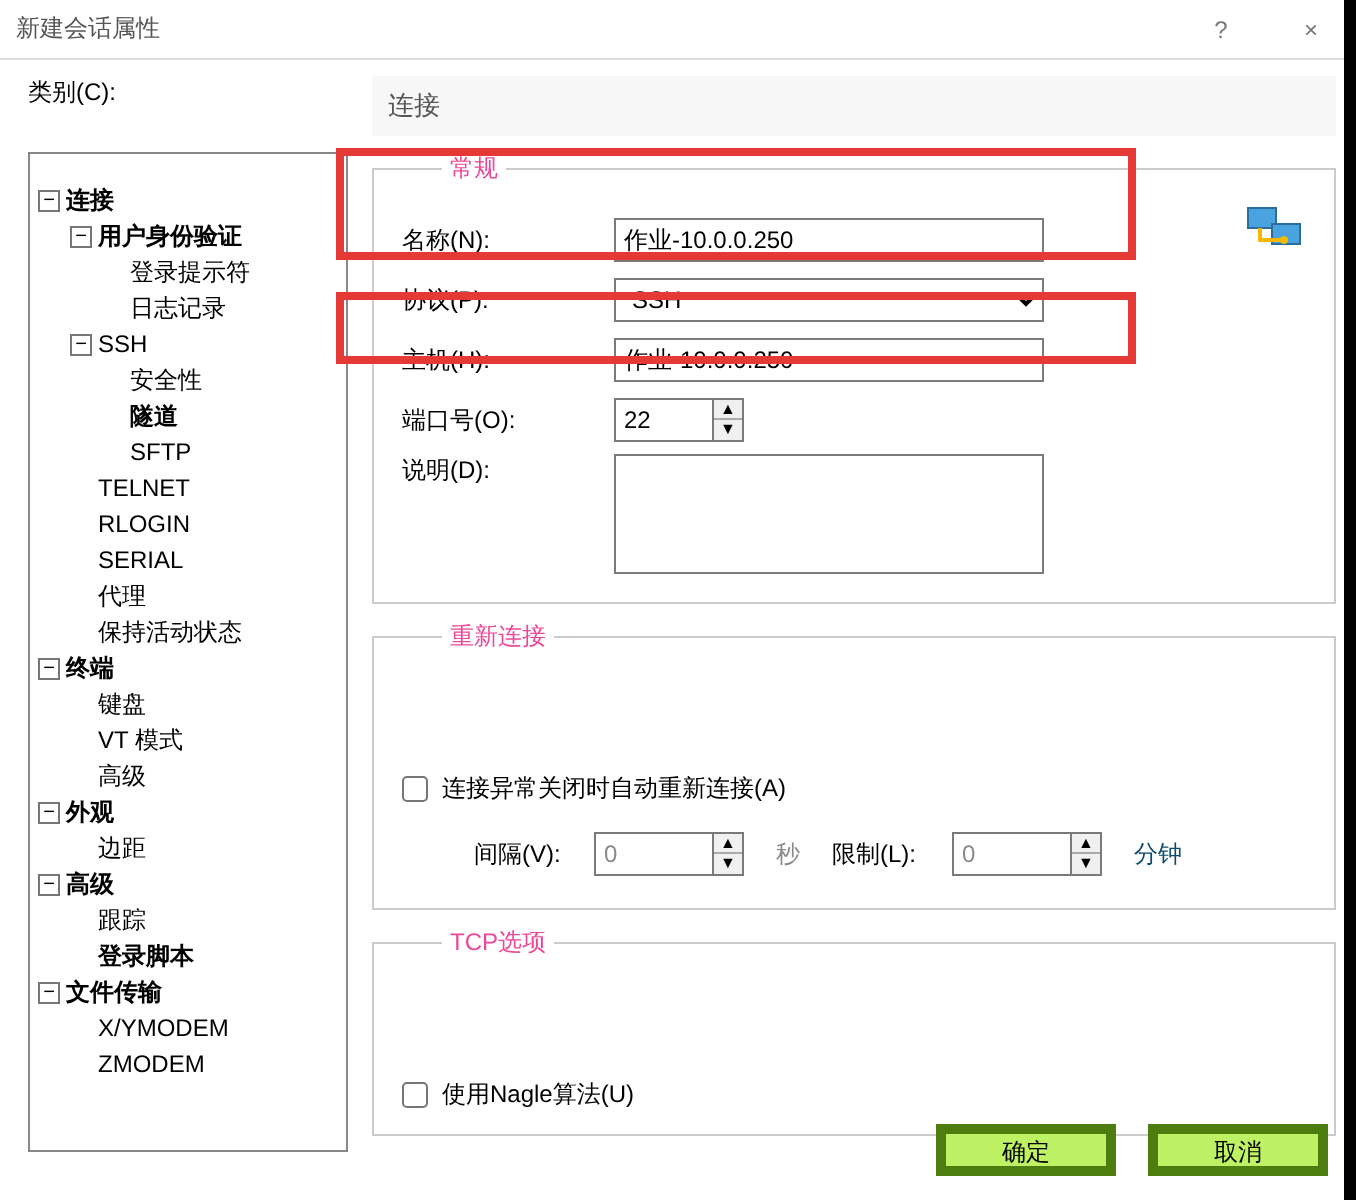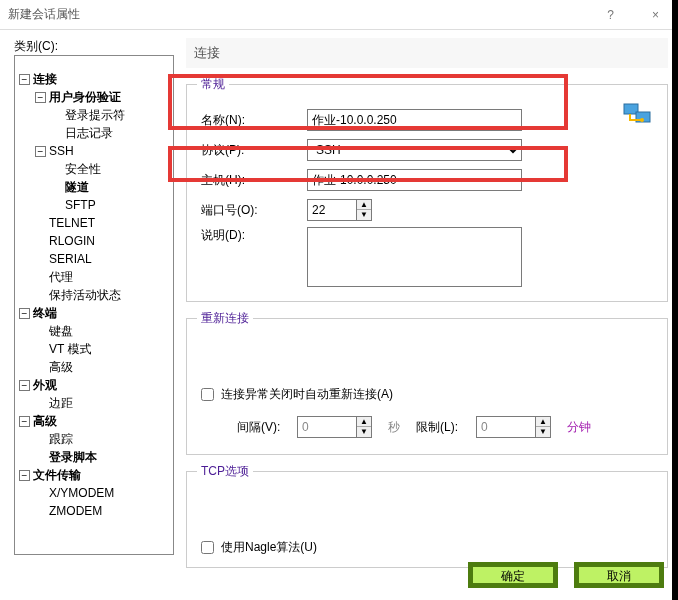--- a/index.html
+++ b/index.html
@@ -24,21 +24,21 @@
     color: #555;
     font-size: 12px;
   }
   .titlebar-spacer { flex: 1; }
   .titlebar-btn { width: 45px; height: 30px; display:flex; align-items:center; justify-content:center; color:#777; }
   .content {
     display: flex;
     padding: 8px 10px 0 14px;
     height: 530px;
   }
-  .tree-label { margin-bottom: 0; }
+  .tree-label { margin-bottom: 21px; }
   .tree-panel {
     width: 160px;
     height: 500px;
     border: 1px solid #888;
     background: #fff;
     overflow: auto;
     padding: 14px 4px;
     font-size: 12px;
   }
   .tree ul { list-style: none; margin: 0; padding-left: 16px; }
@@ -57,21 +57,21 @@
     padding: 6px 8px;
     margin-bottom: 4px;
     color:#555;
     font-size:13px;
   }
   fieldset {
     border: 1px solid #ccc;
     margin: 8px 0;
     padding: 10px 10px 10px 10px;
   }
-  legend { color:#4c1d95; padding:0 4px; }
+  legend { color:#ec4899; padding:0 4px;margin-left:24px; }
   .form-row {
     display: flex;
     align-items: center;
     margin: 4px 0;
     height: 26px;
   }
   .form-row .lbl { width: 110px; padding-left: 4px; }
   .form-row input[type="text"],
   .form-row select,
   .form-row textarea {
@@ -244,21 +244,21 @@
         </div>
         <span style="margin:0 16px;color:#888;">秒</span>
         <span style="width:60px;">限制(L):</span>
         <div class="spin-wrap">
           <input type="text" style="width: 60px; color: rgb(136, 136, 136);" disabled="" value="0">
           <div class="spin-btns">
               <div>▲</div>
               <div>▼</div>
             </div>
         </div>
-        <span style="margin-left:16px;color:#a21caf;">分钟</span>
+        <span style="margin-left:16px;color:#0c4a6e;">分钟</span>
       </div>
     </fieldset>
 
     <fieldset>
       <legend>TCP选项</legend>
       <label class="chk">
         <input type="checkbox" style="">
         <span>使用Nagle算法(U)</span>
       </label>
     </fieldset>

